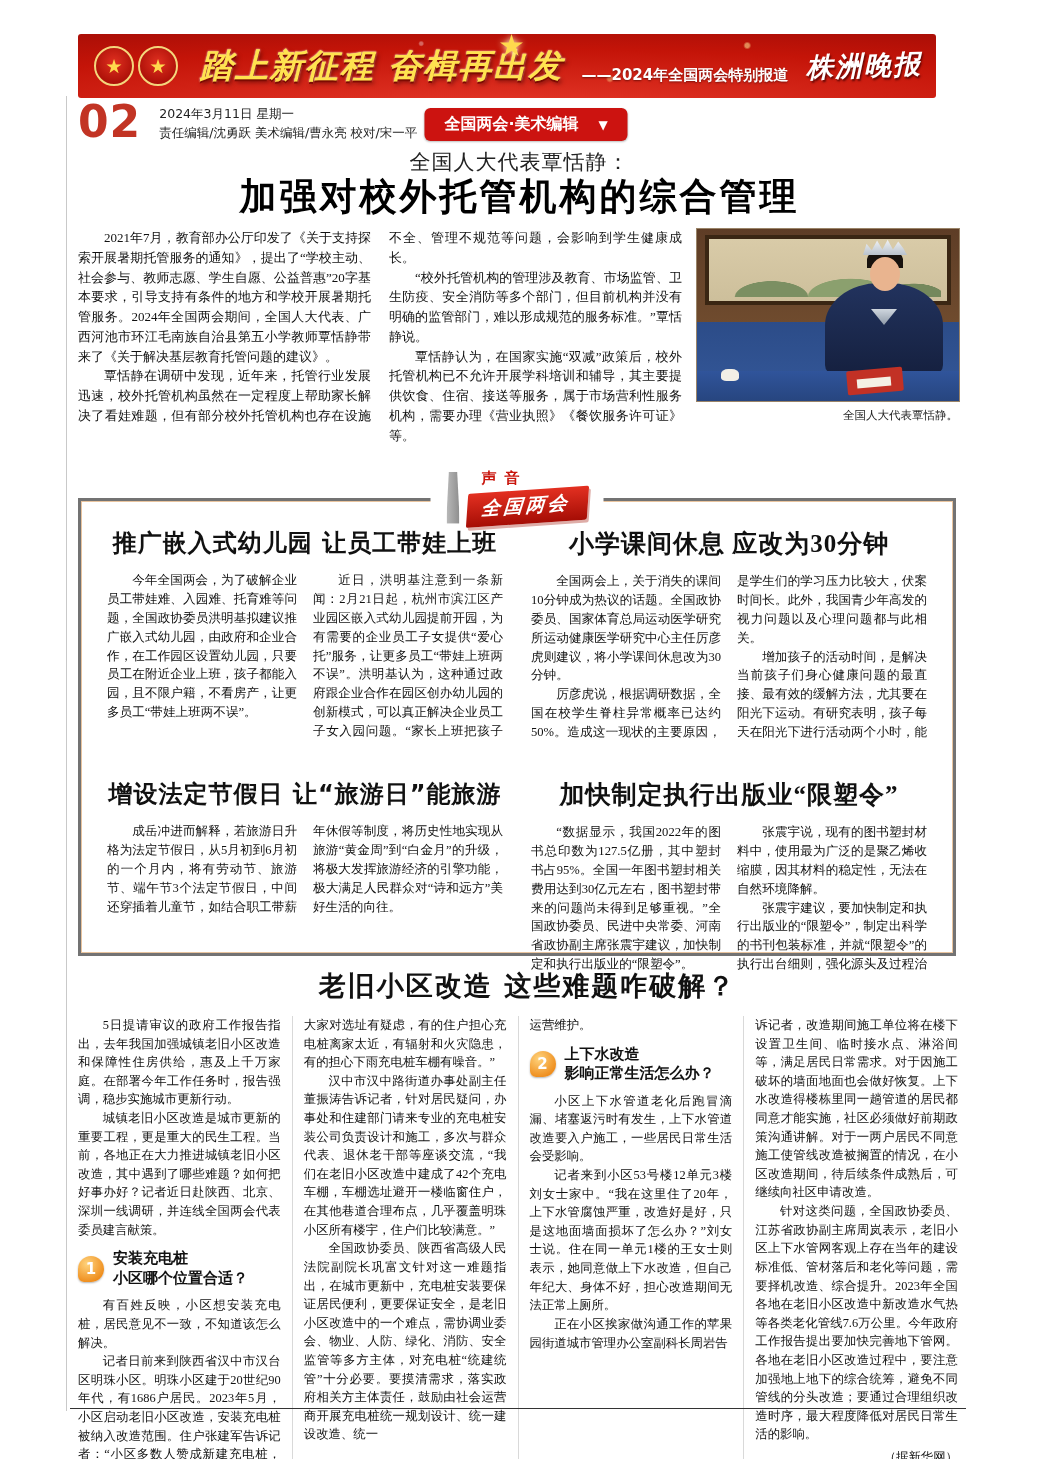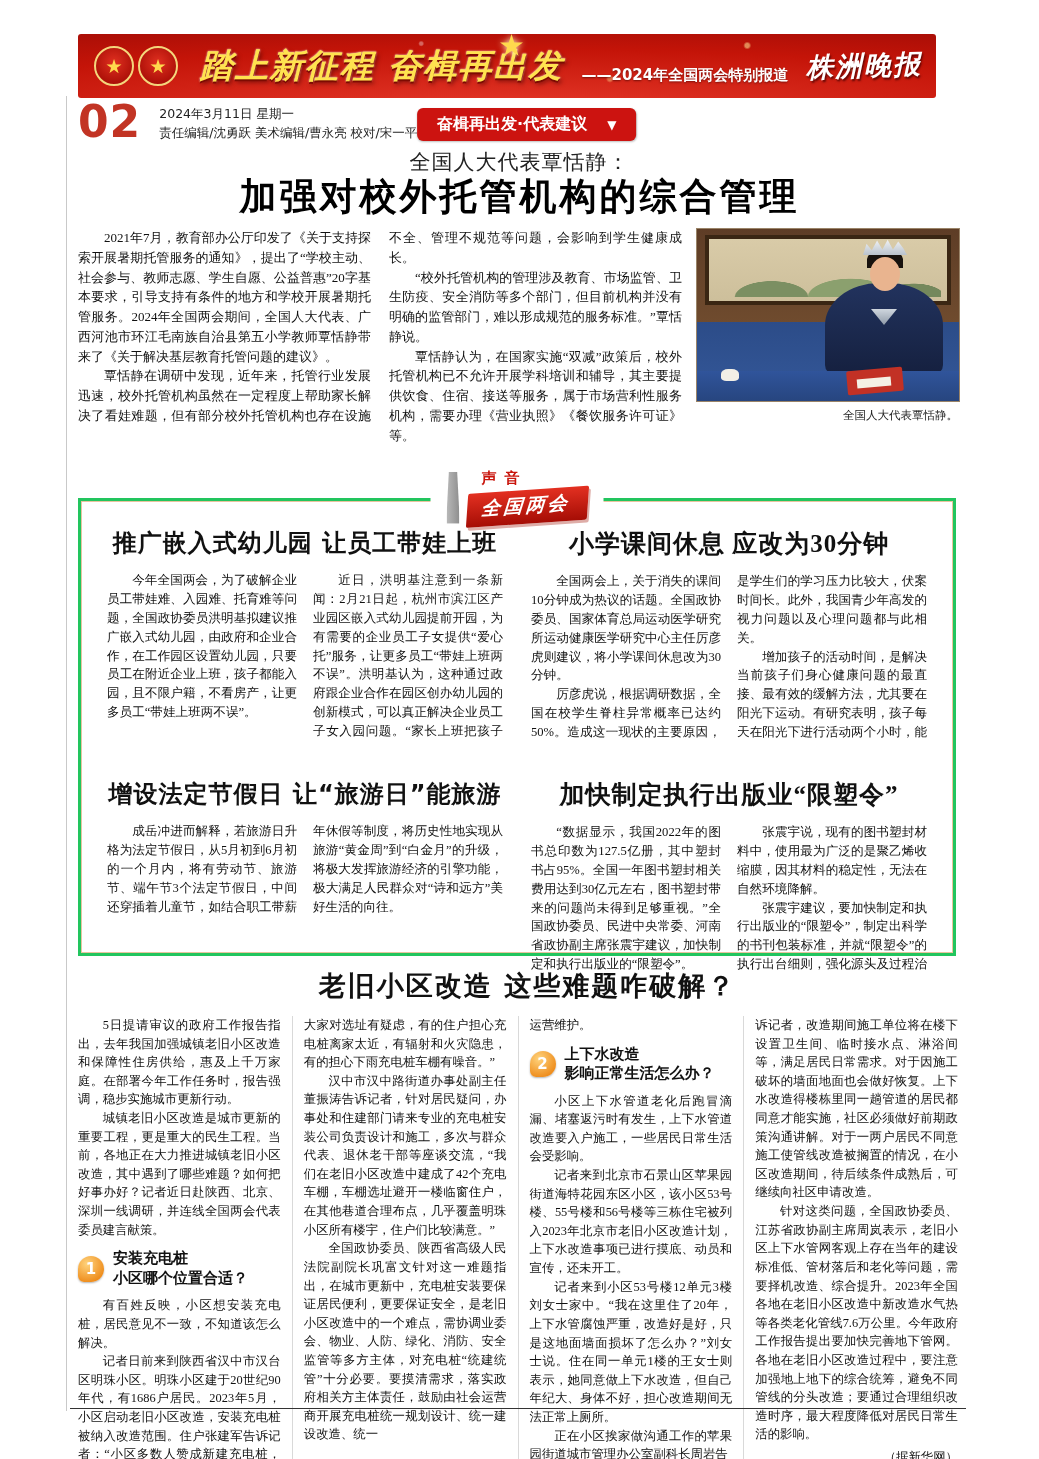--- a/index.html
+++ b/index.html
@@ -73,21 +73,21 @@
     clip-path:polygon(0 100%,8% 30%,20% 70%,32% 10%,44% 65%,56% 5%,68% 65%,80% 15%,92% 60%,100% 100%);}
   .table{position:absolute;left:0;bottom:0;width:100%;height:30px;
     background:linear-gradient(180deg,#30549b,#27457f);}
   .folder{position:absolute;left:150px;bottom:8px;width:56px;height:24px;background:#c23125;
     transform:rotate(-5deg);border-radius:2px;}
   .namecard{position:absolute;left:160px;bottom:14px;width:34px;height:9px;background:#f4f0e4;transform:rotate(-5deg);}
   .cup{position:absolute;left:24px;bottom:20px;width:18px;height:12px;background:#f2efe6;border-radius:40% 40% 30% 30%;}
   .photo-cap{margin-top:6px;text-align:right;font-size:11.5px;color:#222;}
 
   
-  .vbox{position:absolute;left:78px;top:498px;width:872px;height:452px;border:3px solid #22c55e;
+  .vbox{position:absolute;left:78px;top:498px;width:872px;height:452px;border:3px solid #737373;
     box-shadow:inset 0 0 0 1px #e9c49e;}
   .vbadge{position:absolute;left:50%;top:0;transform:translate(-50%,-58%);background:#fff;
     padding:2px 16px;display:flex;align-items:flex-end;gap:8px;}
   .monument{width:13px;height:52px;background:linear-gradient(90deg,#b9b9b9,#8e8e8e);
     clip-path:polygon(18% 0,82% 0,100% 86%,100% 100%,0 100%,0 86%);}
   .vbadge-right{display:flex;flex-direction:column;align-items:flex-start;}
   .vlabel{color:#c9150c;font-family:"DejaVu Sans",sans-serif;font-weight:bold;font-size:15px;
     letter-spacing:8px;margin-left:14px;}
   .vflag{margin-top:2px;background:linear-gradient(180deg,#e33021,#a50d05);color:#fff;
     font-family:"Liberation Serif",serif;font-style:italic;font-weight:bold;font-size:19px;
@@ -135,21 +135,21 @@
     <div class="masthead">株洲晚报</div>
   </div>
 
   <div class="meta">
     <div class="pagenum">02</div>
     <div class="dateblock">
       <div>2024年3月11日 星期一</div>
       <div>责任编辑/沈勇跃 美术编辑/曹永亮 校对/宋一平</div>
     </div>
     <div class="badge">
-      <span>奋楫再出发·代表建议</span>
+      <span>全国两会·美术编辑</span>
       <span class="arrow">▼</span>
     </div>
   </div>
 
   <div class="kicker">全国人大代表覃恬静：</div>
   <div class="headline">加强对校外托管机构的综合管理</div>
 
   <div class="ma-row">
     <div class="ma-body">
       <p>2021年7月，教育部办公厅印发了《关于支持探索开展暑期托管服务的通知》，提出了“学校主动、社会参与、教师志愿、学生自愿、公益普惠”20字基本要求，引导支持有条件的地方和学校开展暑期托管服务。2024年全国两会期间，全国人大代表、广西河池市环江毛南族自治县第五小学教师覃恬静带来了《关于解决基层教育托管问题的建议》。</p>
@@ -251,21 +251,20 @@
     <div class="bcol">
       <p class="noind">运营维护。</p>
       <div class="subhead">
         <div class="sh-num">2</div>
         <div class="sh-text">
           <div>上下水改造</div>
           <div>影响正常生活怎么办？</div>
         </div>
       </div>
       <p>小区上下水管道老化后跑冒滴漏、堵塞返污时有发生，上下水管道改造要入户施工，一些居民日常生活会受影响。</p>
-      <p>记者来到北京市石景山区苹果园街道海特花园东区小区，该小区53号楼、55号楼和56号楼等三栋住宅被列入2023年北京市老旧小区改造计划，上下水改造事项已进行摸底、动员和宣传，还未开工。</p>
       <p>记者来到小区53号楼12单元3楼刘女士家中。“我在这里住了20年，上下水管腐蚀严重，改造好是好，只是这地面墙面损坏了怎么办？”刘女士说。住在同一单元1楼的王女士则表示，她同意做上下水改造，但自己年纪大、身体不好，担心改造期间无法正常上厕所。</p>
       <p>正在小区挨家做沟通工作的苹果园街道城市管理办公室副科长周岩告</p>
     </div>
 
     <div class="bcol">
       <p class="noind">诉记者，改造期间施工单位将在楼下设置卫生间、临时接水点、淋浴间等，满足居民日常需求。对于因施工破坏的墙面地面也会做好恢复。上下水改造得楼栋里同一趟管道的居民都同意才能实施，社区必须做好前期政策沟通讲解。对于一两户居民不同意施工使管线改造被搁置的情况，在小区改造期间，待后续条件成熟后，可继续向社区申请改造。</p>
       <p>针对这类问题，全国政协委员、江苏省政协副主席周岚表示，老旧小区上下水管网客观上存在当年的建设标准低、管材落后和老化等问题，需要择机改造、综合提升。2023年全国各地在老旧小区改造中新改造水气热等各类老化管线7.6万公里。今年政府工作报告提出要加快完善地下管网。各地在老旧小区改造过程中，要注意加强地上地下的综合统筹，避免不同管线的分头改造；要通过合理组织改造时序，最大程度降低对居民日常生活的影响。</p>
       <div class="attr">（据新华网）</div>
     </div>
   </div>

